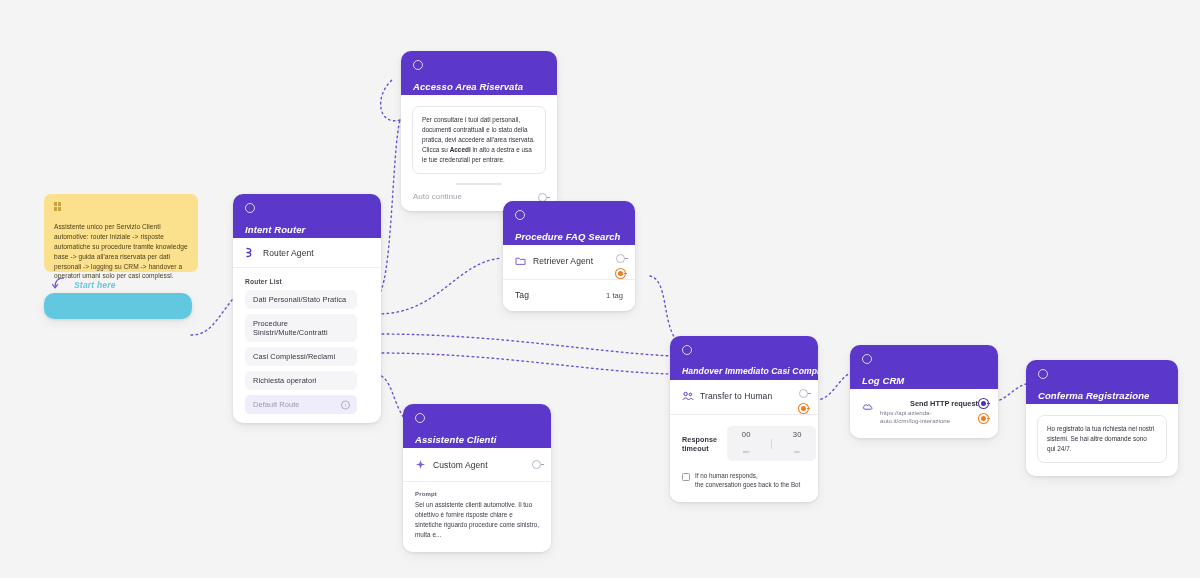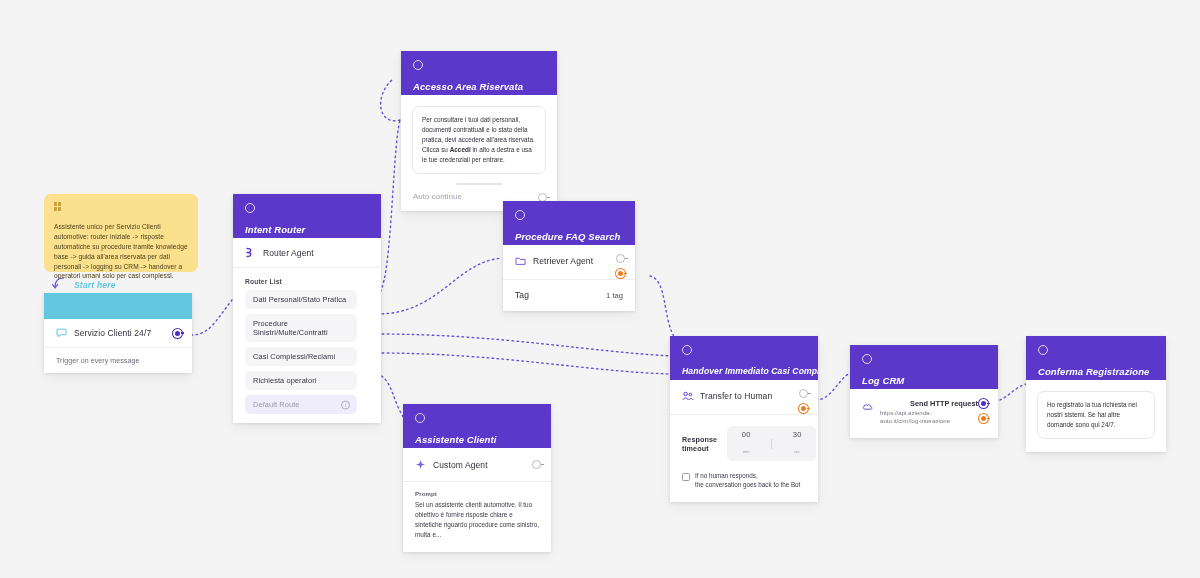--- a/index.html
+++ b/index.html
@@ -24,21 +24,21 @@
     top: 0;
     width: 1200px;
     height: 578px;
     pointer-events: none;
   }
 
   
   .node {
     position: absolute;
     background: #ffffff;
-    border-radius: 0;
+    border-radius: 10px;
     box-shadow: 0 1px 3px rgba(16,24,40,.10), 0 4px 12px rgba(16,24,40,.06);
     overflow: hidden;
   }
   .node-head {
     background: #5b38c9;
     padding: 9px 12px 10px 12px;
     position: relative;
     height: 44px;
     box-sizing: border-box;
   }
@@ -315,35 +315,20 @@
   <div class="start-here" style="left:52px; top:277px;">
     <svg width="14" height="13" viewBox="0 0 14 13">
       <path d="M12 1 C 6 1, 3 4, 3 10" fill="none" stroke="#6b4fd8" stroke-width="1.2"></path>
       <path d="M0.5 7.5 L3 11 L5.6 7.6" fill="none" stroke="#6b4fd8" stroke-width="1.2" stroke-linecap="round" stroke-linejoin="round"></path>
     </svg>
     <span class="label">Start here</span>
   </div>
 
   <div class="node" style="left:44px; top:293px; width:148px;">
     <div class="node-head trigger-head"></div>
-    <div class="node-body">
-      <div class="row">
-        <span class="icon-slot">
-          <svg width="11" height="10" viewBox="0 0 11 10">
-            <path d="M1 1.2 h9 v5.6 h-5.2 l-2.4 2 v-2 h-1.4 z" fill="none" stroke="#62c8e0" stroke-width="1"></path>
-          </svg>
-        </span>
-        <span class="row-label">Servizio Clienti 24/7</span>
-        <span class="port filled-purple" style="right:10px; top:50%; margin-top:-4.5px;">
-            <i class="nub"></i>
-          </span>
-      </div>
-      <div class="sep"></div>
-      <div class="foot">Trigger on every message</div>
-    </div>
   </div>
 
   <div class="node" style="left:233px; top:194px; width:148px;">
     <div class="node-head">
       <span class="dot-ic"></span>
       <div class="node-title">Intent Router</div>
     </div>
     <div class="node-body">
       <div class="row">
         <span class="icon-slot">
@@ -517,21 +502,21 @@
         <span class="port filled-purple" style="right:10px; top:10px;">
             <i class="nub"></i>
           </span>
         <span class="port filled-orange" style="right:10px; top:25px;">
             <i class="nub"></i>
           </span>
       </div>
     </div>
   </div>
 
-  <div class="node" style="left:1026px; top:336px; width:140px;">
+  <div class="node" style="left:1026px; top:360px; width:152px;">
     <div class="node-head">
       <span class="dot-ic"></span>
       <div class="node-title">Conferma Registrazione</div>
     </div>
     <div class="node-body" style="padding-bottom:13px;">
       <div class="bubble">Ho registrato la tua richiesta nei nostri sistemi. Se hai altre domande sono qui 24/7.</div>
     </div>
   </div>
 
 </div>

